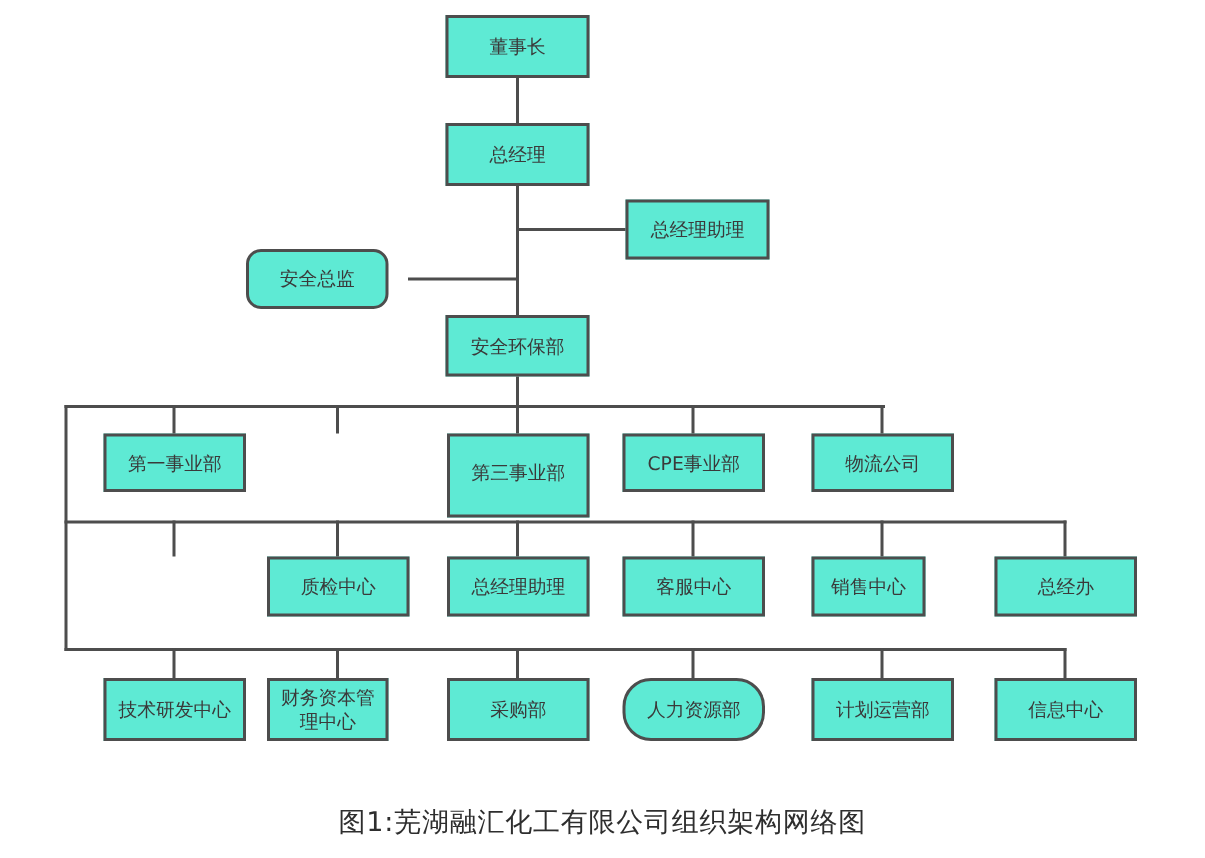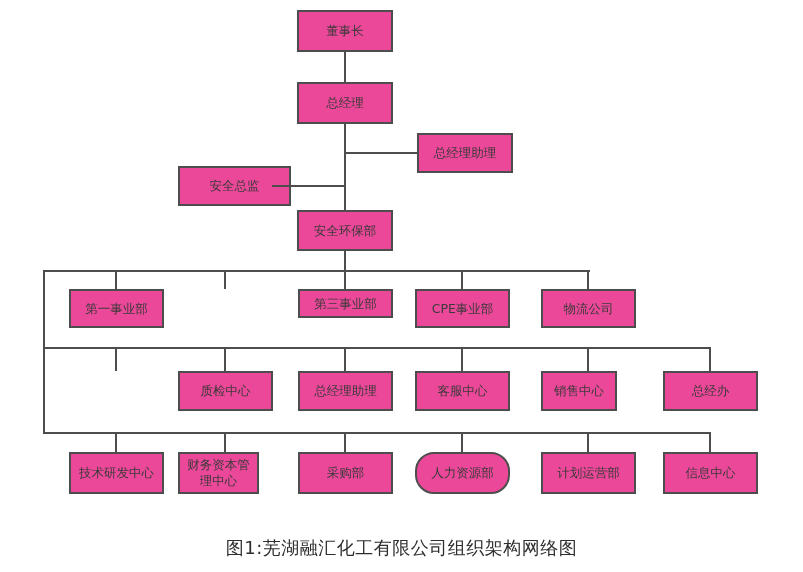--- a/index.html
+++ b/index.html
@@ -18,21 +18,21 @@
   #diagram {
     position: absolute;
     left: 0; top: 0;
     width: 803px;
     height: 520px;
   }
   .node {
     position: absolute;
     box-sizing: border-box;
     border: 2px solid #4d4d4d;
-    background: #ec4899;
+    background: #5eead4;
     color: #3a3a3a;
     font-size: 12.5px;
     line-height: 1.25;
     display: flex;
     align-items: center;
     justify-content: center;
     text-align: center;
     padding: 1px 2px;
   }
   .line {
@@ -51,24 +51,24 @@
   }
 </style>
 </head>
 <body>
 
 <div class="stage">
   <div id="diagram">
       <div class="node" style="left: 297px; top: 10px; width: 96px; height: 42px;">董事长</div>
       <div class="node" style="left: 297px; top: 82px; width: 96px; height: 42px;">总经理</div>
       <div class="node" style="left: 417px; top: 133px; width: 96px; height: 40px;">总经理助理</div>
-      <div class="node" style="left: 178px; top: 166px; width: 113px; height: 40px;">安全总监</div>
+      <div class="node" style="left: 164px; top: 166px; width: 95px; height: 40px; border-radius: 10px;">安全总监</div>
       <div class="node" style="left: 297px; top: 210px; width: 96px; height: 41px;">安全环保部</div>
       <div class="node" style="left: 69px; top: 289px; width: 95px; height: 39px;">第一事业部</div>
-      <div class="node" style="left: 298px; top: 289px; width: 95px; height: 29px;">第三事业部</div>
+      <div class="node" style="left: 298px; top: 289px; width: 95px; height: 56px; font-family: Liberation Mono, monospace;">第三事业部</div>
       <div class="node" style="left: 415px; top: 289px; width: 95px; height: 39px;">CPE事业部</div>
       <div class="node" style="left: 541px; top: 289px; width: 95px; height: 39px;">物流公司</div>
       <div class="node" style="left: 178px; top: 371px; width: 95px; height: 40px;">质检中心</div>
       <div class="node" style="left: 298px; top: 371px; width: 95px; height: 40px;">总经理助理</div>
       <div class="node" style="left: 415px; top: 371px; width: 95px; height: 40px;">客服中心</div>
       <div class="node" style="left: 541px; top: 371px; width: 76px; height: 40px;">销售中心</div>
       <div class="node" style="left: 663px; top: 371px; width: 95px; height: 40px;">总经办</div>
       <div class="node" style="left: 69px; top: 452px; width: 95px; height: 42px;">技术研发中心</div>
       <div class="node" style="left: 178px; top: 452px; width: 81px; height: 42px;">财务资本管理中心</div>
       <div class="node" style="left: 298px; top: 452px; width: 95px; height: 42px;">采购部</div>

